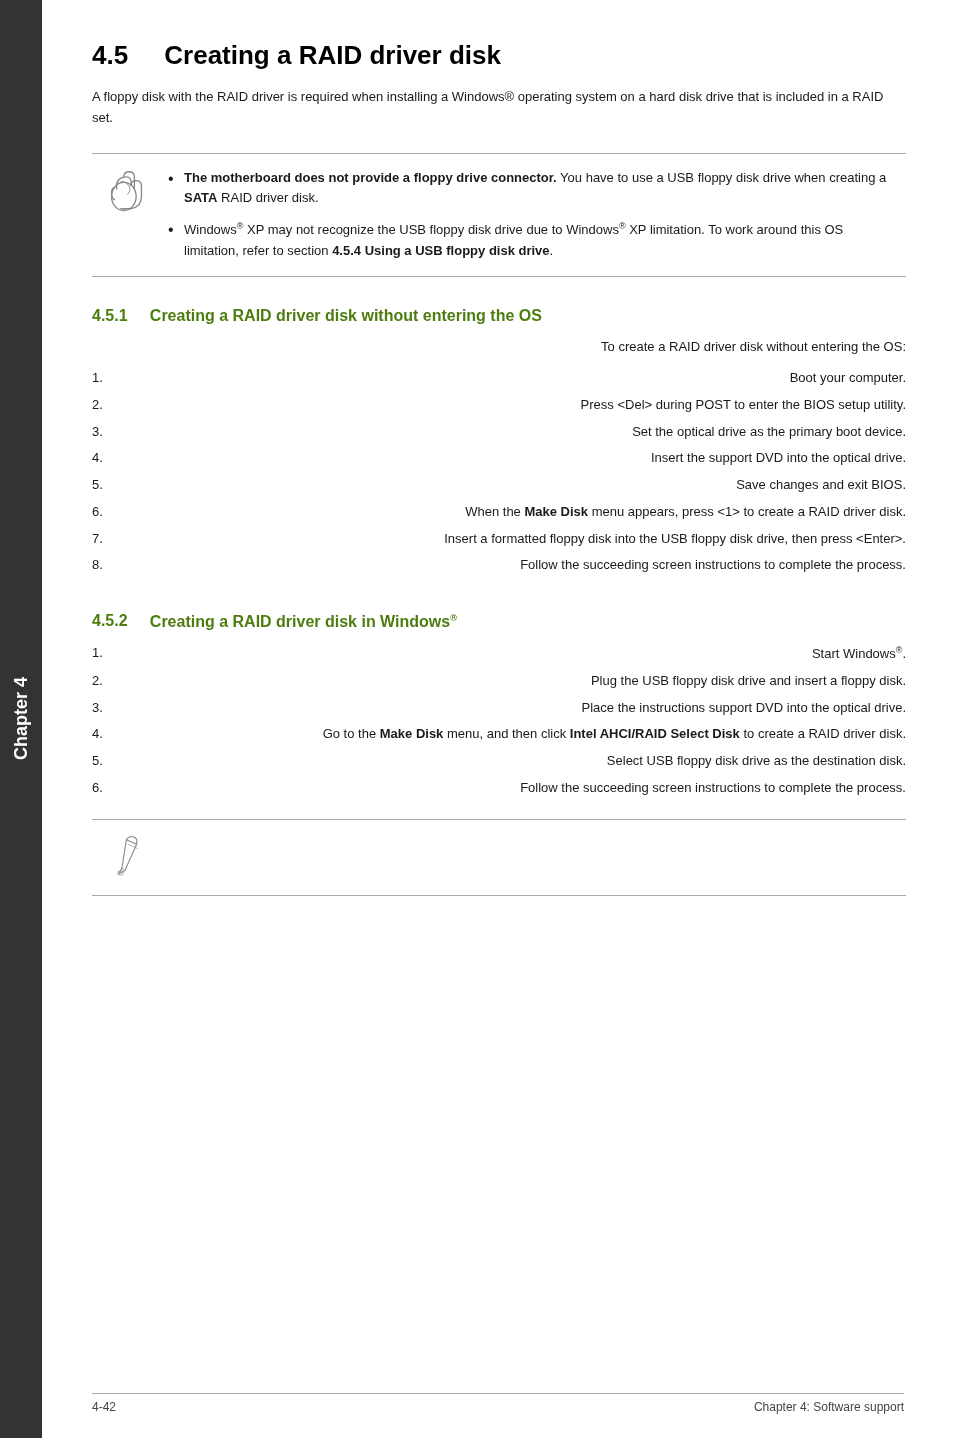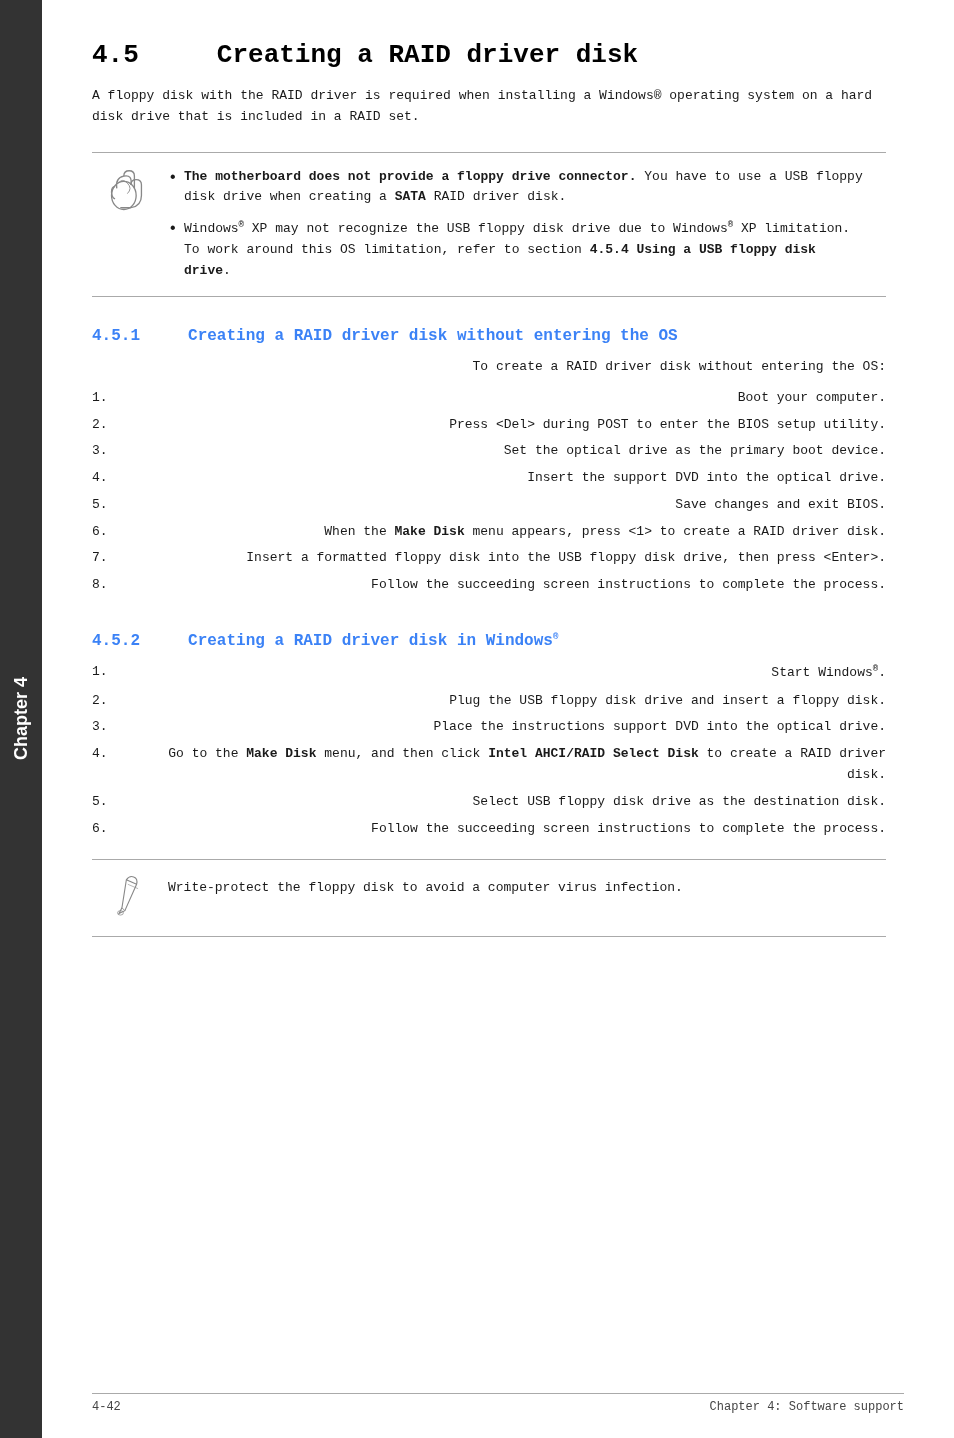--- a/index.html
+++ b/index.html
@@ -29,23 +29,22 @@
     .side-tab-text {
       color: #fff;
       font-size: 18px;
       font-weight: bold;
       writing-mode: vertical-rl;
       transform: rotate(180deg);
       white-space: nowrap;
     }
     .main-content {
       flex: 1;
-      padding: 40px 68px 60px 50px;
+      padding: 40px 48px 60px 50px;
       position: relative;
-      font-family: Liberation Mono, monospace;
     }
     h1.section-title {
       font-size: 26px;
       font-weight: bold;
       margin-bottom: 16px;
       color: #000;
     }
     .intro-text {
       font-size: 13px;
       line-height: 1.6;
@@ -108,21 +107,21 @@
     .note-text {
       flex: 1;
       font-size: 13px;
       line-height: 1.6;
       padding-top: 4px;
     }
     h2.sub-title {
       font-size: 16px;
       font-weight: bold;
       margin-bottom: 12px;
-      color: #3b82f6;
+      color: #4d7c0f;
     }
     .section-intro {
       font-size: 13px;
       line-height: 1.6;
       margin-bottom: 10px;
       text-align: right;
     }
     ol {
       margin-left: 0;
       padding-left: 0;
@@ -283,21 +282,20 @@
         <div class="note-icon">
           
           <svg viewBox="0 0 50 60" fill="none" xmlns="http://www.w3.org/2000/svg">
             <path d="M20 8 Q24 2 30 4 Q36 6 34 14 L18 50 L10 54 L14 46 Z" stroke="#888" stroke-width="1.5" fill="none"></path>
             <path d="M20 8 L34 14" stroke="#888" stroke-width="1.5"></path>
             <path d="M18 50 L14 46" stroke="#888" stroke-width="1.2"></path>
             <path d="M22 14 L36 20" stroke="#888" stroke-width="0.8"></path>
             <ellipse cx="12" cy="53" rx="4" ry="3" stroke="#888" stroke-width="1" fill="none"></ellipse>
           </svg>
         </div>
-        <div class="note-text">Write-protect the floppy disk to avoid a computer virus infection.</div>
       </div>
     </div>
 
     <div class="footer-bar">
       <span>4-42</span>
       <span>Chapter 4: Software support</span>
     </div>
 
   </div>
 </div>

